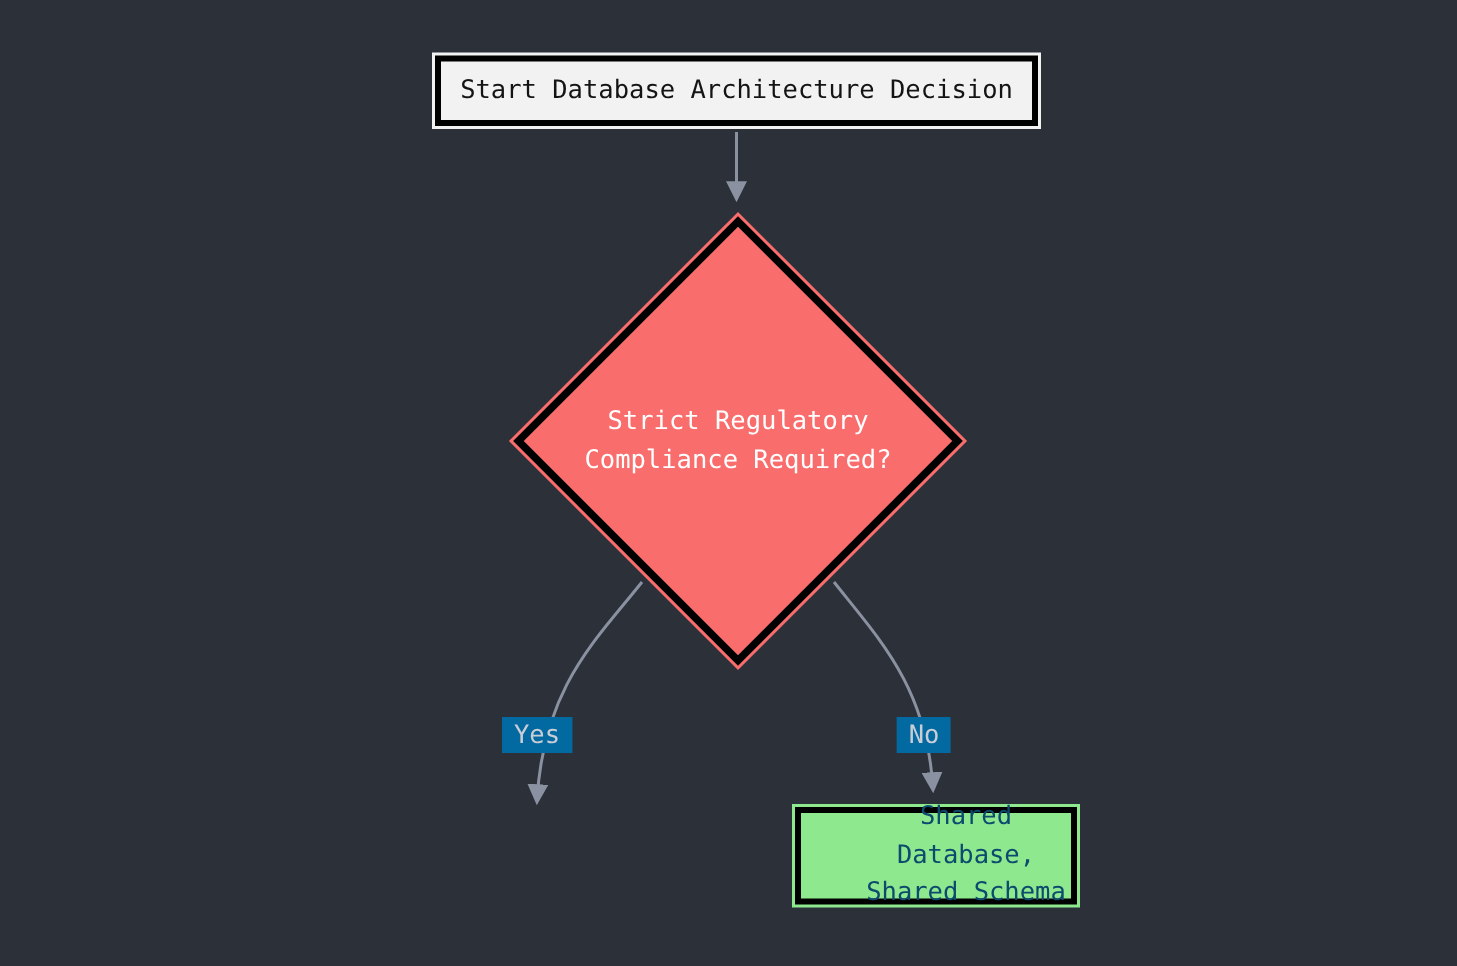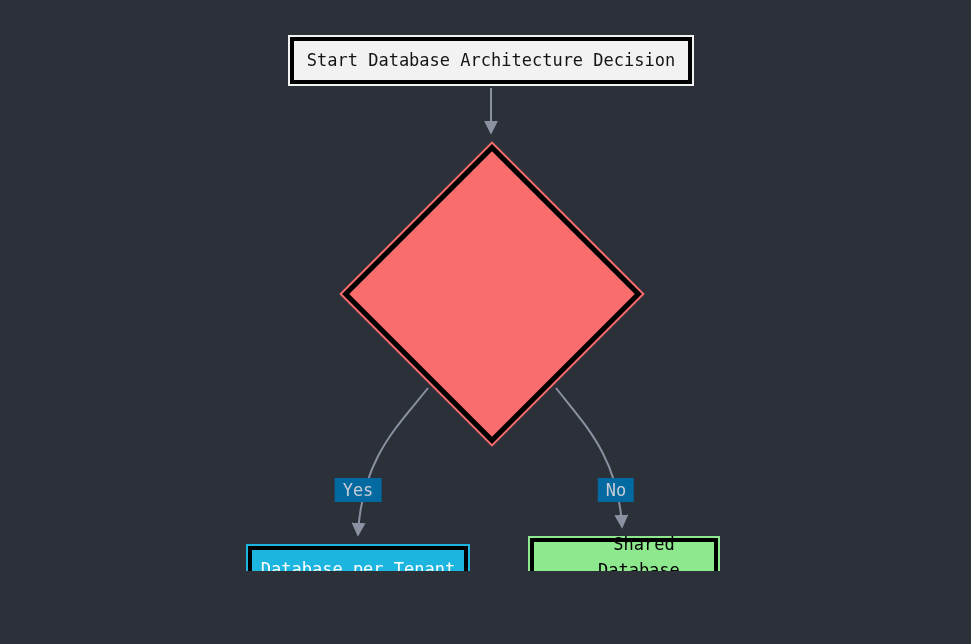--- a/index.html
+++ b/index.html
@@ -4,21 +4,21 @@
 <style>
   html, body {
     margin: 0;
     padding: 0;
     background: #2b3039;
     font-family: "DejaVu Sans Mono", "Liberation Mono", monospace;
   }
   .canvas {
     position: relative;
     width: 971px;
-    height: 571px;
+    height: 644px;
     background: #2b3039;
     overflow: hidden;
   }
   .edges-layer {
     position: absolute;
     left: 0; top: 0;
     width: 971px; height: 644px;
     z-index: 1;
   }
   .edge-path {
@@ -72,21 +72,21 @@
     left: 248px; top: 546px;
     width: 220px; height: 48px;
     background: #1cb5e0;
     color: #ffffff;
     box-shadow: 0 0 0 2px #1cb5e0;
   }
   .node-no-outcome {
     left: 530px; top: 538px;
     width: 188px; height: 65px;
     background: #8ee88e;
-    color: #000000;
+    color: #0c4a6e;
     box-shadow: 0 0 0 2px #8ee88e;
     padding-left: 40px;
   }
   .edge-label {
     position: absolute;
     z-index: 4;
     transform: translate(-50%, -50%);
     background: #0369a1;
     color: #c8cdd6;
     font-size: 17px;
@@ -109,26 +109,25 @@
     <path class="edge-path" d="M 491 88 L 491 132" marker-end="url(#arrowhead)"></path>
     <path class="edge-path" d="M 428 388 C 398 426, 362 458, 358 534" marker-end="url(#arrowhead)"></path>
     <path class="edge-path" d="M 556 388 C 586 426, 618 458, 622 526" marker-end="url(#arrowhead)"></path>
   </svg>
 
   <div class="node node-start">
     <span>Start Database Architecture Decision</span>
   </div>
 
   <div class="diamond-shape"></div>
+  <div class="decision-label">Strict Regulatory
+Compliance Required?</div>
 
   <div class="edge-label edge-label-yes">Yes</div>
   <div class="edge-label edge-label-no">No</div>
 
-  <div class="node node-yes-outcome">
-    <span>Database per Tenant</span>
-  </div>
 
   <div class="node node-no-outcome">
     <span>Shared Database,
 Shared Schema</span>
   </div>
 
 </div>
 
 </body></html>

